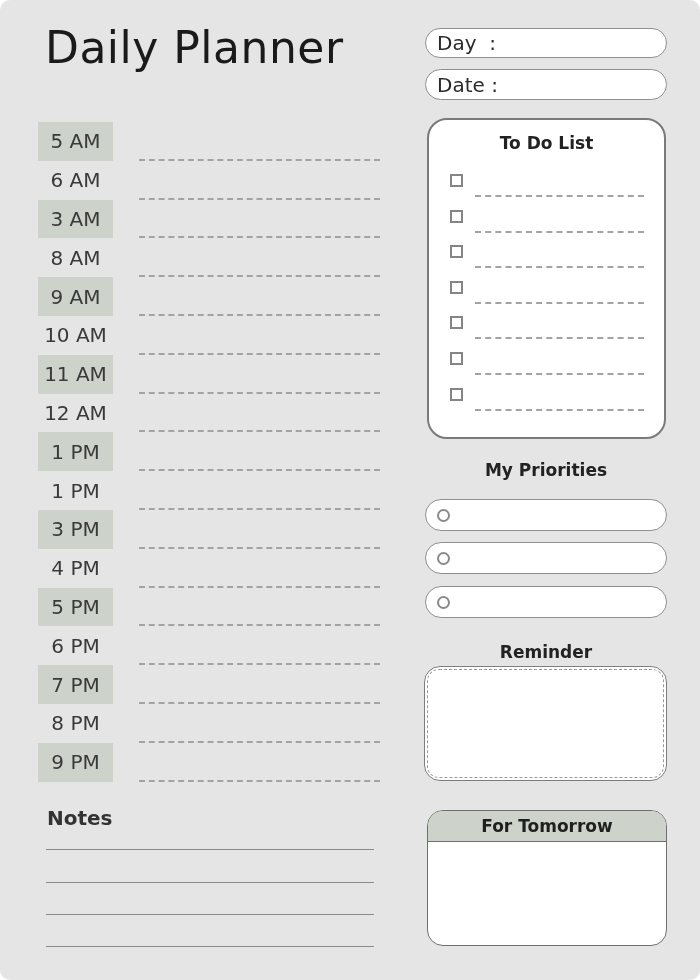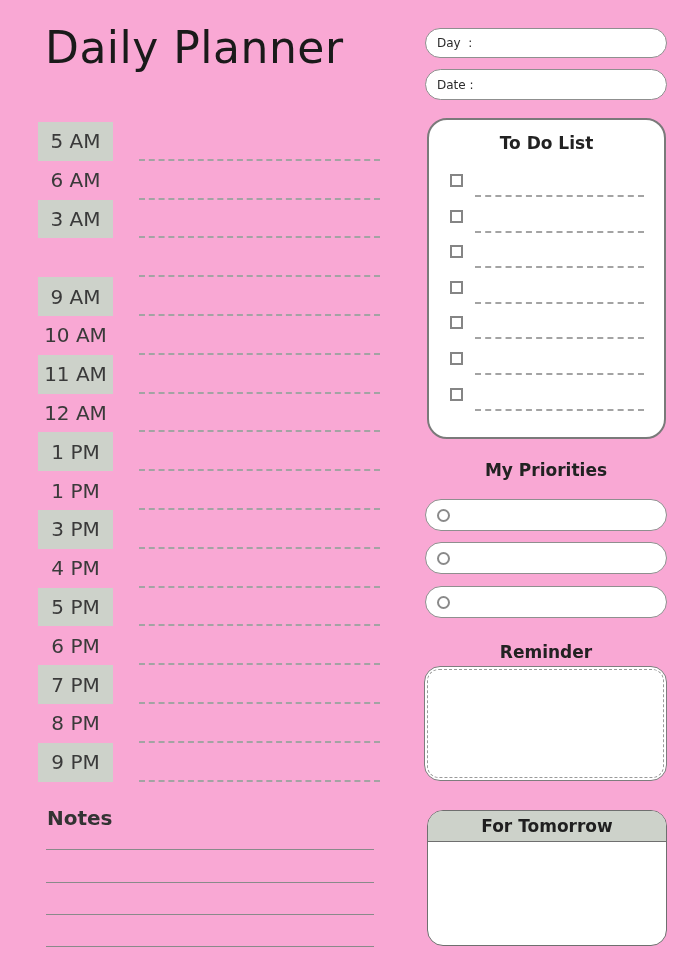--- a/index.html
+++ b/index.html
@@ -10,24 +10,25 @@
     --solid-line: #8a8a8a;
     --text-primary: #1e1e1e;
     --text-secondary: #3a3a3a;
   }
   * { margin: 0; padding: 0; box-sizing: border-box; }
   html, body { background: #ffffff; }
   .page {
     position: relative;
     width: 700px;
     height: 980px;
-    background: #f9a8d4;
+    background: #e5e5e5;
     font-family: "DejaVu Sans", "Liberation Sans", sans-serif;
     color: var(--text-primary);
     overflow: hidden;
+    border-radius: 10px;
   }
   
   .page-title {
     position: absolute;
     left: 45px; top: 22px;
     font-size: 44px;
     letter-spacing: 0.5px;
     color: #1a1a1a;
     font-weight: 500;
   }
@@ -35,21 +36,21 @@
   .pill-field {
     position: absolute;
     left: 425px;
     width: 242px;
     height: 30px;
     border: 1.5px solid var(--field-border);
     border-radius: 16px;
     display: flex;
     align-items: center;
     padding-left: 11px;
-    font-size: 12px;
+    font-size: 20px;
     color: #2b2b2b;
     background: #fff;
   }
   .pill-field .field-label { white-space: pre; }
   .day-field  { top: 28px; }
   .date-field { top: 69px; height: 31px; text-align: center; }
   
   .schedule {
     position: absolute;
     left: 38px; top: 122px;
@@ -200,20 +201,21 @@
     </div>
     <div class="slot-row">
       <div class="time-label">6 AM</div>
       <div class="slot-line"></div>
     </div>
     <div class="slot-row">
       <div class="time-label">3 AM</div>
       <div class="slot-line"></div>
     </div>
     <div class="slot-row">
+      <div class="time-label">8 AM</div>
       <div class="slot-line"></div>
     </div>
     <div class="slot-row">
       <div class="time-label">9 AM</div>
       <div class="slot-line"></div>
     </div>
     <div class="slot-row">
       <div class="time-label">10 AM</div>
       <div class="slot-line"></div>
     </div>

